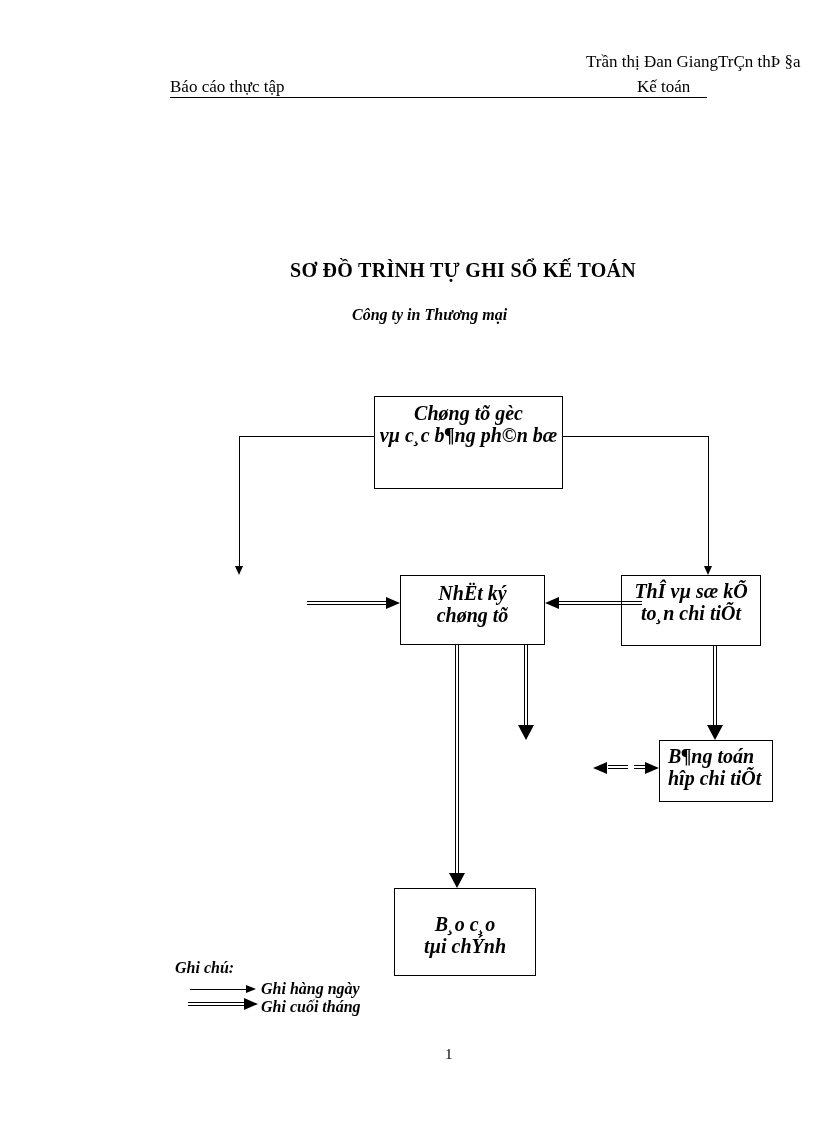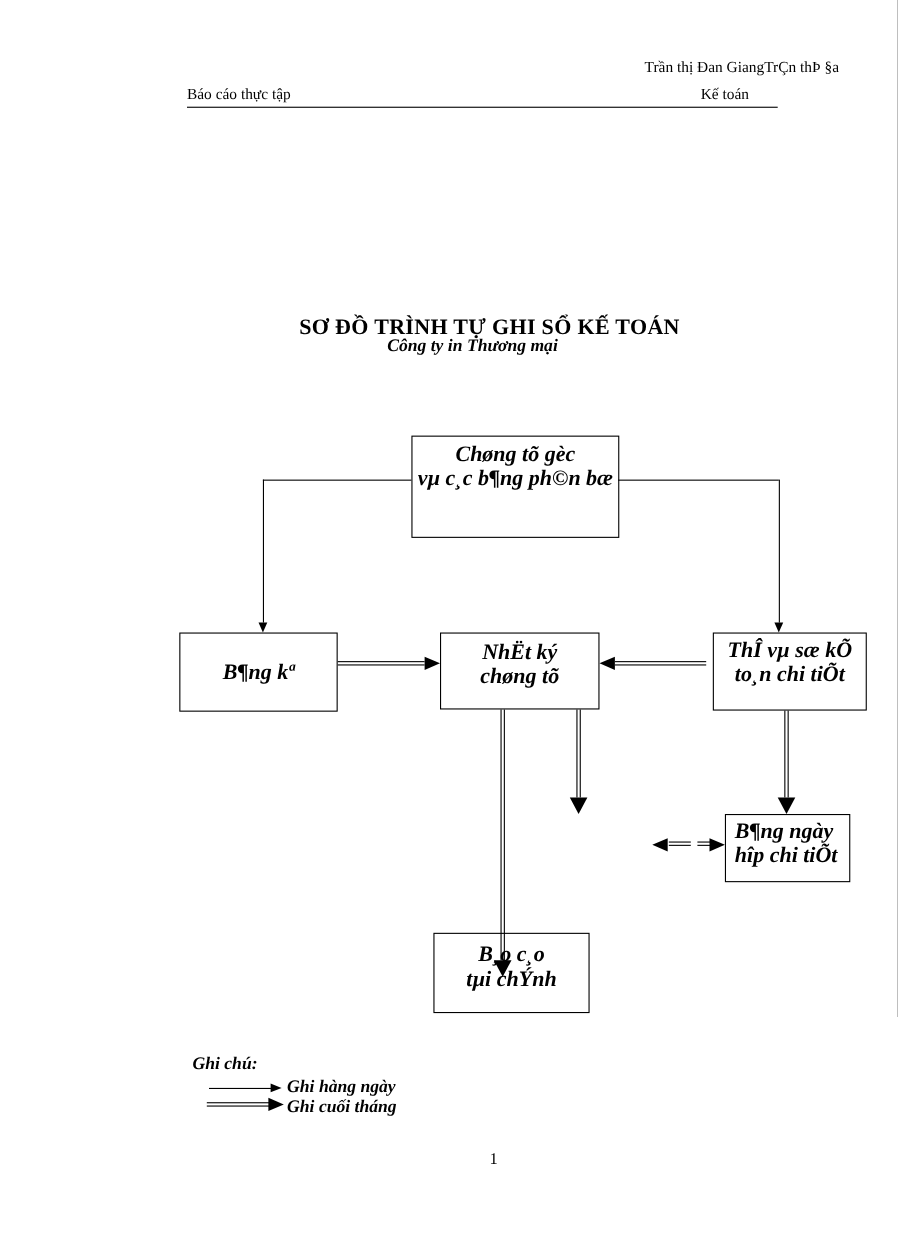--- a/index.html
+++ b/index.html
@@ -5,21 +5,21 @@
   html,body{margin:0;padding:0;background:#888;}
   .page{
     position:relative;
     width:816px;height:1123px;
     margin:0 auto;
     background:#ffffff;
     overflow:hidden;
     font-family:"Liberation Serif","DejaVu Serif",serif;
     color:#000;
   }
-  .t{position:absolute;white-space:nowrap;line-height:20px;font-size:14px;}
+  .t{position:absolute;white-space:nowrap;line-height:20px;font-size:17px;}
   .rule{position:absolute;border-bottom:1.5px solid #000;height:20px;text-decoration:underline;}
   .rule .t{top:0;}
   .title{position:absolute;font-size:20px;font-weight:bold;letter-spacing:.3px;white-space:nowrap;}
   .subtitle{position:absolute;font-size:16px;font-weight:bold;font-style:italic;white-space:nowrap;}
   .box{
     position:absolute;box-sizing:border-box;
     border:1.5px solid #000;
     font-size:20px;font-weight:bold;line-height:22px;
     text-align:center;
     font-style:italic;
@@ -44,49 +44,46 @@
 <div class="page">
 
   <div class="t" style="left:586px;top:52px;">Trần thị Đan GiangTrÇn thÞ §a</div>
 
   <div class="rule" style="left:170px;top:77px;width:537px;">
     <span class="t" style="left:0;">Báo cáo thực tập</span>
     <span class="t" style="left:467px;">Kế toán</span>
   </div>
 
 
-  <div class="title" style="left:272px;top:259px;margin-top:28px;">SƠ ĐỒ TRÌNH TỰ GHI SỔ KẾ TOÁN</div>
+  <div class="title" style="left:290px;top:259px;">SƠ ĐỒ TRÌNH TỰ GHI SỔ KẾ TOÁN</div>
   <div class="subtitle" style="left:352px;top:306px;">Công ty in Thương mại</div>
 
   <div class="box" style="left:374px;top:396px;width:189px;height:93px;padding-top:5px;">
     <div class="bl">Chøng tõ gèc</div>
     <div class="bl">vµ c¸c b¶ng ph©n bæ</div>
   </div>
 
-  <div class="box" style="left:163px;top:575px;width:144px;height:72px;display:flex;align-items:center;justify-content:center;">
-    <div class="bl">B¶ng kª</div>
-  </div>
 
   <div class="box" style="left:400px;top:575px;width:145px;height:70px;padding-top:6px;">
     <div class="bl">NhËt ký</div>
     <div class="bl">chøng tõ</div>
   </div>
 
-  <div class="box" style="left:648px;top:575px;width:140px;height:71px;padding-top:4px;">
+  <div class="box" style="left:621px;top:575px;width:140px;height:71px;padding-top:4px;">
     <div class="bl">ThÎ vµ sæ kÕ</div>
     <div class="bl">to¸n chi tiÕt</div>
   </div>
 
 
   <div class="box" style="left:659px;top:740px;width:114px;height:62px;padding-top:4px;padding-left:8px;text-align:left;">
-    <div class="bl">B¶ng ngày</div>
+    <div class="bl">B¶ng toán</div>
     <div class="bl">hîp chi tiÕt</div>
   </div>
 
-  <div class="box" style="left:394px;top:848px;width:142px;height:73px;padding-top:8px;">
+  <div class="box" style="left:394px;top:888px;width:142px;height:88px;padding-top:24px;">
     <div class="bl">B¸o c¸o</div>
     <div class="bl">tµi chÝnh</div>
   </div>
 
   <div class="hline" style="left:239px;top:436px;width:135px;"></div>
   <div class="vline" style="left:239px;top:436px;height:130px;"></div>
   <div class="arr arr-down-sm" style="left:235px;top:566px;"></div>
 
   <div class="hline" style="left:562px;top:436px;width:146px;"></div>
   <div class="vline" style="left:708px;top:436px;height:130px;"></div>

